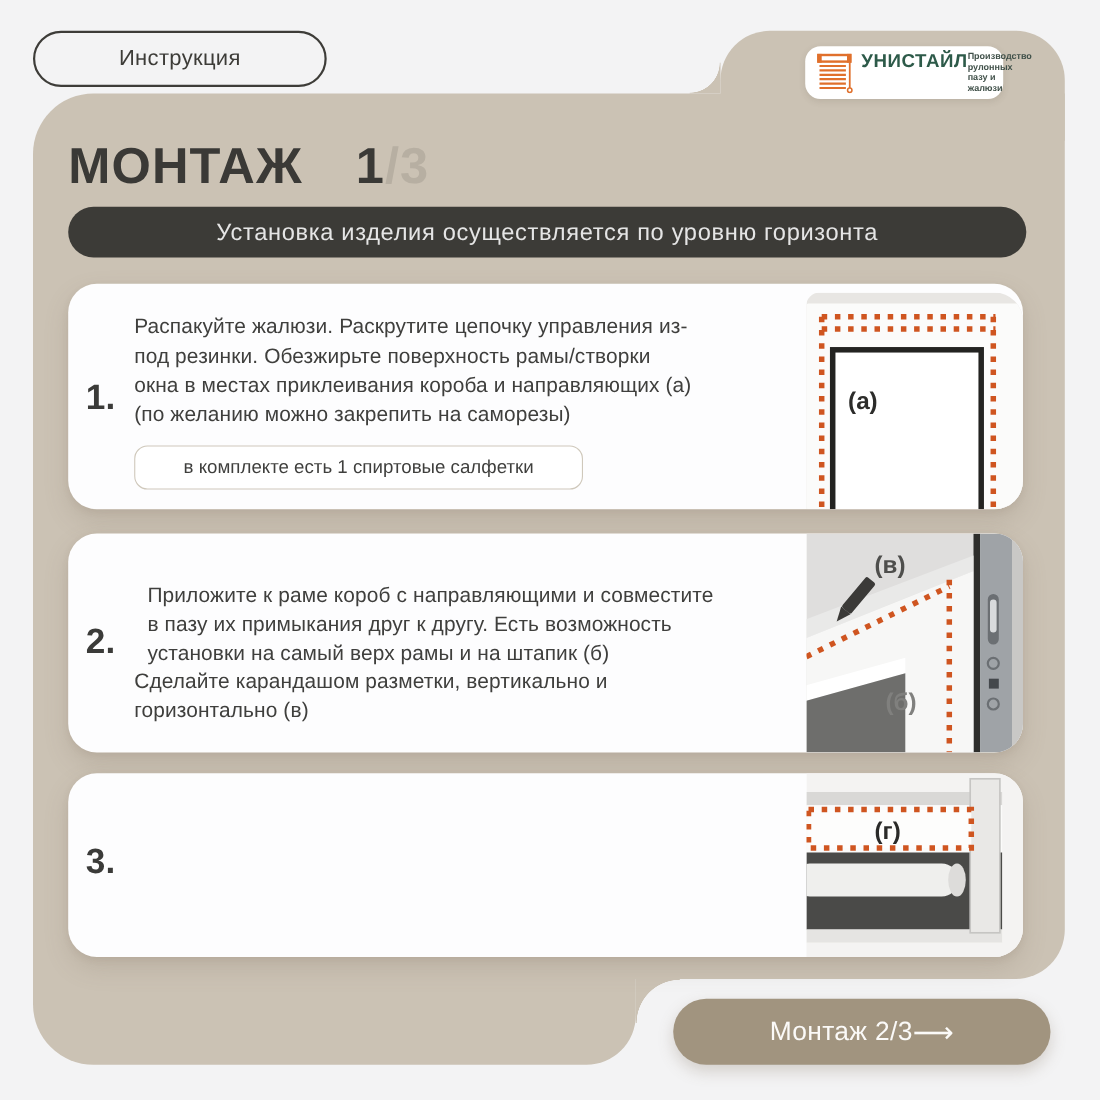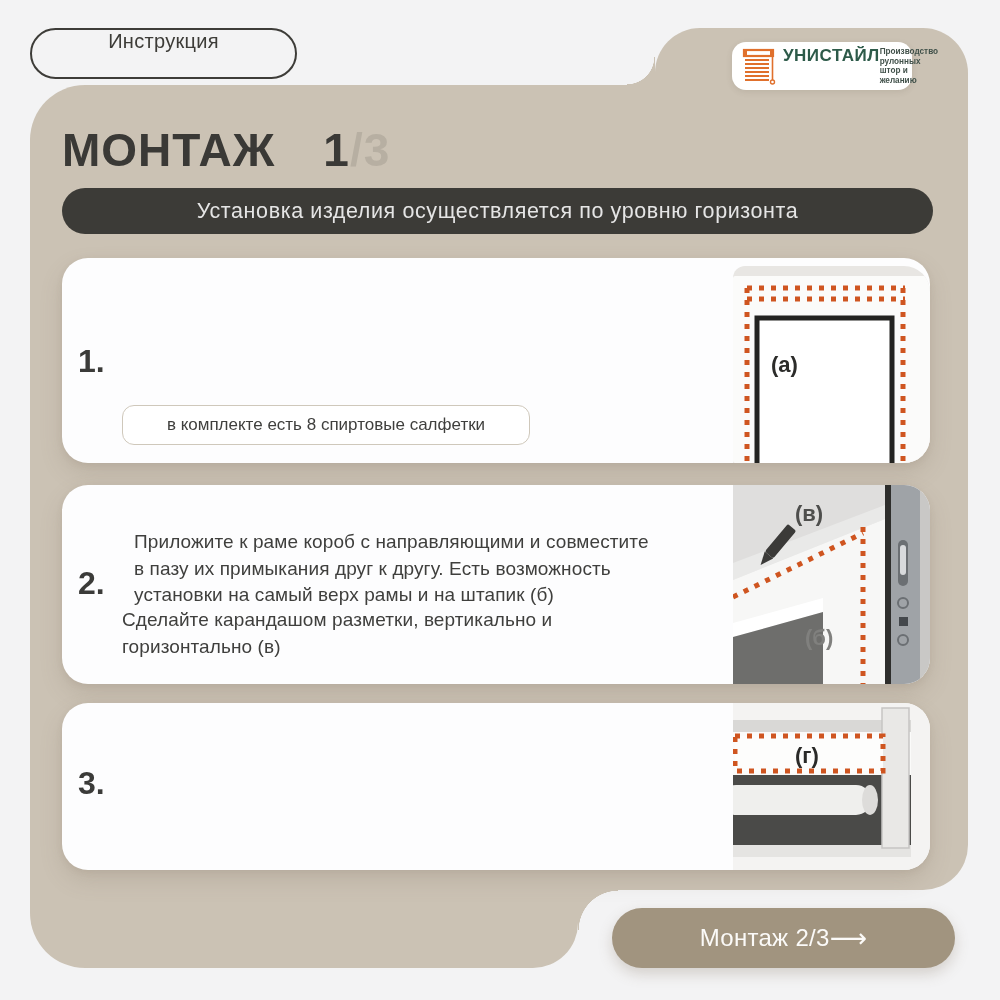--- a/index.html
+++ b/index.html
@@ -10,21 +10,21 @@
     -webkit-font-smoothing:antialiased;
   }
   .abs{position:absolute;}
   .beige{background:#cbc2b4;}
   .ml{white-space:pre-line;}
 
   
   .badge{
     left:30px;top:28px;width:263px;height:47px;
     border:2px solid #3d3c38;border-radius:26px;
-    display:flex;align-items:flex-start;justify-content:center;
+    display:flex;align-items:center;justify-content:center;
     color:#3d3c38;font-size:20px;letter-spacing:.3px;background:transparent;
   }
 
   
   .card-a{left:30px;top:85px;width:938px;height:805px;border-radius:55px 0 45px 0;}
   .card-b{left:30px;top:500px;width:548px;height:468px;border-radius:0 0 45px 55px;}
   .card-tab{left:655px;top:28px;width:313px;height:100px;border-radius:45px 45px 0 0;}
   .fillet-tab{left:627px;top:57px;width:28px;height:28px;
     background:radial-gradient(circle at 0 0, rgba(0,0,0,0) 27px, #cbc2b4 27.5px);}
   .fillet-notch{left:578px;top:890px;width:40px;height:40px;
@@ -100,35 +100,39 @@
       <line x1="3" y1="25" x2="27" y2="25" stroke="#e0702c" stroke-width="2"></line>
       <line x1="3" y1="29" x2="27" y2="29" stroke="#e0702c" stroke-width="2"></line>
       <line x1="3" y1="33" x2="27" y2="33" stroke="#e0702c" stroke-width="2"></line>
       <line x1="30.5" y1="10" x2="30.5" y2="33" stroke="#e0702c" stroke-width="1.6"></line>
       <circle cx="30.5" cy="35" r="2" fill="none" stroke="#e0702c" stroke-width="1.4"></circle>
     </svg>
   </span>
   <span style="display:flex;">
     <span class="logo-brand">УНИСТАЙЛ</span>
     <span class="logo-tagline ml">Производство рулонных
-штор и желанию</span>
+пазу и жалюзи</span>
   </span>
 </div>
 
 <div class="abs title">
   <span>МОНТАЖ</span><span class="pg1">1</span><span class="pg2">/3</span>
 </div>
 <div class="abs banner">
   <span>Установка изделия осуществляется по уровню горизонта</span>
 </div>
 
 <div class="abs step" style="left:62px;top:258px;width:868px;height:205px;">
   <div class="abs step-num" style="left:16px;top:85px;width:46px;text-align:left;">1.</div>
+  <div class="abs step-text ml" style="left:60px;top:27px;width:620px;">Распакуйте жалюзи. Раскрутите цепочку управления из-
+под резинки. Обезжирьте поверхность рамы/створки
+окна в местах приклеивания короба и направляющих (а)
+(по желанию можно закрепить на саморезы)</div>
   <div class="abs note" style="left:60px;top:147px;width:406px;">
-    <span>в комплекте есть 8 спиртовые салфетки</span>
+    <span>в комплекте есть 1 спиртовые салфетки</span>
   </div>
   <div class="abs step-img" style="right:0;top:8px;width:197px;height:197px;border-radius:12px 26px 26px 0;">
     <svg width="197" height="197" viewBox="0 0 197 197">
       <rect width="197" height="197" fill="#e8e6e3"></rect>
       <rect x="0" y="10" width="197" height="187" rx="2" fill="#fbfbfa"></rect>
       <rect x="24" y="52" width="135" height="160" fill="#ffffff" stroke="#232321" stroke-width="5"></rect>
       <line x1="14" y1="22" x2="172" y2="22" stroke="#cf5520" stroke-width="5" stroke-dasharray="5 7"></line>
       <line x1="14" y1="33" x2="172" y2="33" stroke="#cf5520" stroke-width="5" stroke-dasharray="5 7"></line>
       <line x1="14" y1="22" x2="14" y2="197" stroke="#cf5520" stroke-width="5" stroke-dasharray="5 7"></line>
       <line x1="170" y1="22" x2="170" y2="197" stroke="#cf5520" stroke-width="5" stroke-dasharray="5 7"></line>

